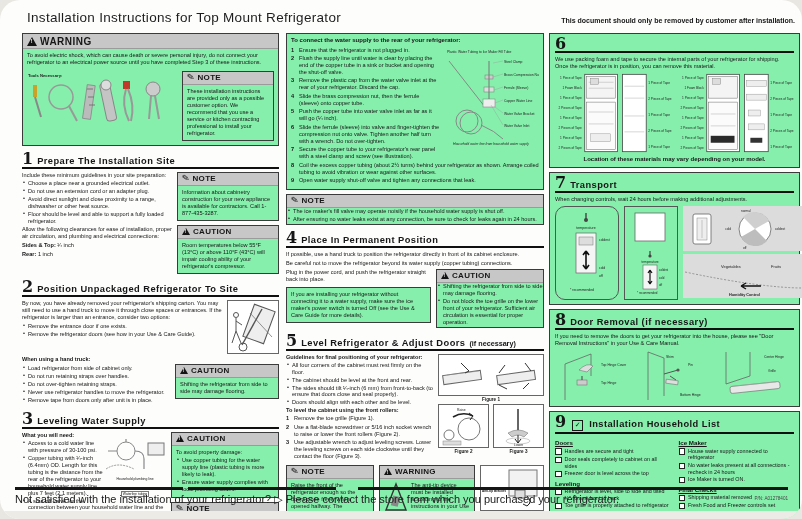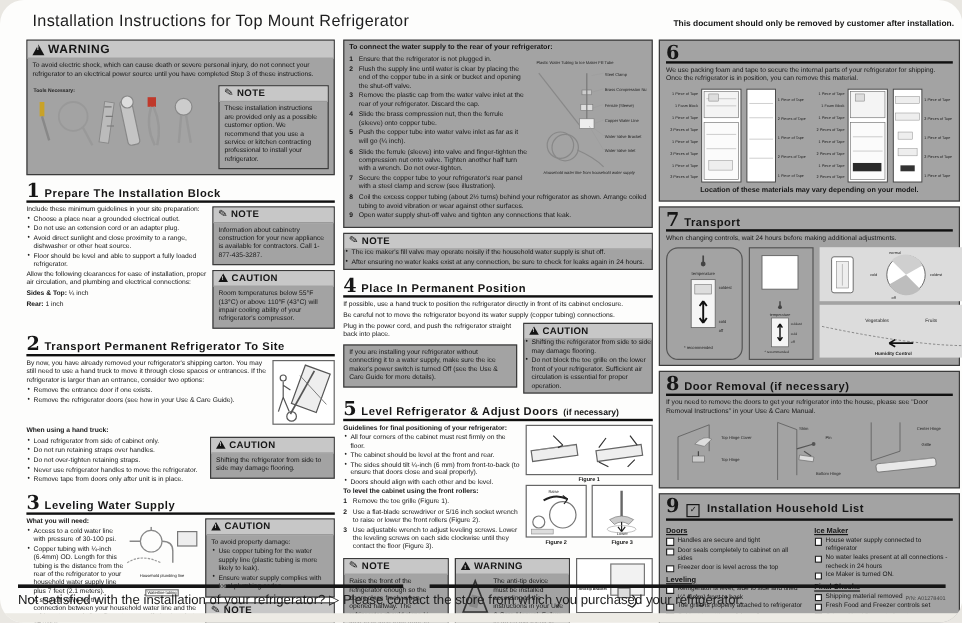--- a/index.html
+++ b/index.html
@@ -6,21 +6,21 @@
   #page{position:relative;width:802px;height:519px;background:#fdfdfc;overflow:hidden;
         font-family:"Liberation Sans",sans-serif;color:#161616;border-radius:20px;}
   .h-title{position:absolute;left:27px;top:10px;font-size:13.5px;letter-spacing:.3px;color:#1d1d1d;}
   .h-note{position:absolute;right:7px;top:17px;font-size:7px;font-weight:bold;}
   .col{position:absolute;top:33px;}
   #col-left{left:22px;width:257px;}
   #col-mid{left:286px;width:258px;}
   #col-right{left:549px;width:251px;}
   .t{font-size:5.6px;line-height:1.25;}
   .b{font-weight:bold;}
-  .box{border:1.4px solid #3b3b3b;background:#a3a3a3;}
+  .box{border:1.4px solid #3b3b3b;background:#86efac;}
   .band{display:flex;align-items:center;gap:3px;background:#c7c7c7;border-bottom:1px solid #9b9b9b;padding:1.5px 4px;}
   .band .lb{font-weight:bold;font-size:8px;letter-spacing:.3px;}
   .band.lg .lb{font-size:10px;letter-spacing:.5px;}
   .pad{padding:3px 4px;}
   .tri{position:relative;display:inline-block;width:0;height:0;border-left:5px solid transparent;
        border-right:5px solid transparent;border-bottom:9px solid #141414;}
   .tri.smi{border-left-width:4px;border-right-width:4px;border-bottom-width:7.5px;}
   .tri::after{content:"!";position:absolute;left:-1.3px;top:1.5px;color:#fff;font-size:5.5px;font-weight:bold;}
   .tri.smi::after{left:-1.2px;top:1.2px;font-size:4.6px;}
   .pen{font-size:9px;line-height:1;transform:rotate(-10deg);}
@@ -88,21 +88,21 @@
             <span class="pen">✎</span>
             <span class="lb">NOTE</span>
           </div>
           <div class="pad t">These installation instructions are provided only as a possible customer option. We recommend that you use a service or kitchen contracting professional to install your refrigerator.</div>
         </div>
       </div>
     </div>
 
     <div class="sec">
       <span class="sn">1</span>
-      <span class="st">Prepare The Installation Block</span>
+      <span class="st">Prepare The Installation Site</span>
     </div>
     <div class="row">
       <div style="flex:1;">
         <div class="t">Include these minimum guidelines in your site preparation:</div>
         <ul class="u t">
           <li>Choose a place near a grounded electrical outlet.</li>
           <li>Do not use an extension cord or an adapter plug.</li>
           <li>Avoid direct sunlight and close proximity to a range, dishwasher or other heat source.</li>
           <li>Floor should be level and able to support a fully loaded refrigerator.</li>
         </ul>
@@ -129,21 +129,21 @@
             <span class="tri smi"></span>
             <span class="lb">CAUTION</span>
           </div>
           <div class="pad t">Room temperatures below 55°F (13°C) or above 110°F (43°C) will impair cooling ability of your refrigerator's compressor.</div>
         </div>
       </div>
     </div>
 
     <div class="sec">
       <span class="sn">2</span>
-      <span class="st">Transport Permanent Refrigerator To Site</span>
+      <span class="st">Position Unpackaged Refrigerator To Site</span>
     </div>
     <div class="row">
       <div style="flex:1;">
         <div class="t">By now, you have already removed your refrigerator's shipping carton. You may still need to use a hand truck to move it through close spaces or entrances. If the refrigerator is larger than an entrance, consider two options:</div>
         <ul class="u t" style="margin-top:2px;">
           <li>Remove the entrance door if one exists.</li>
           <li>Remove the refrigerator doors (see how in your Use &amp; Care Guide).</li>
         </ul>
       </div>
       <div class="figbox" style="flex:0 0 50px;height:52px;">

